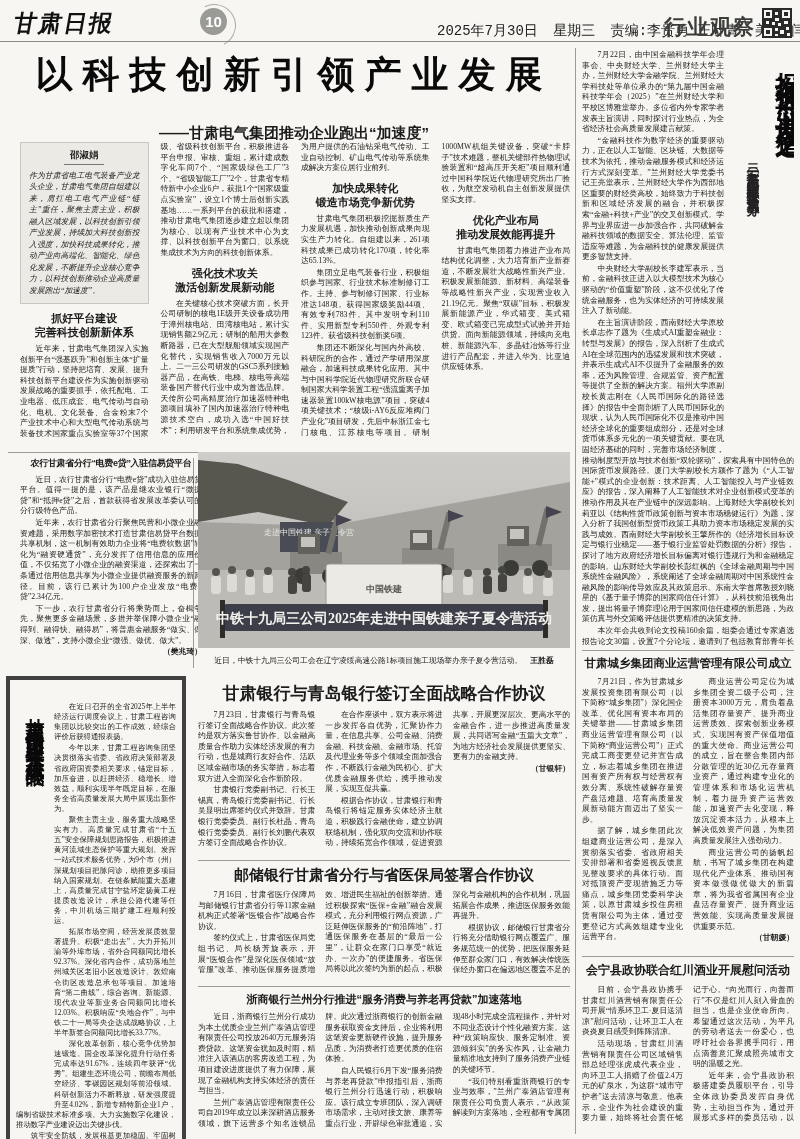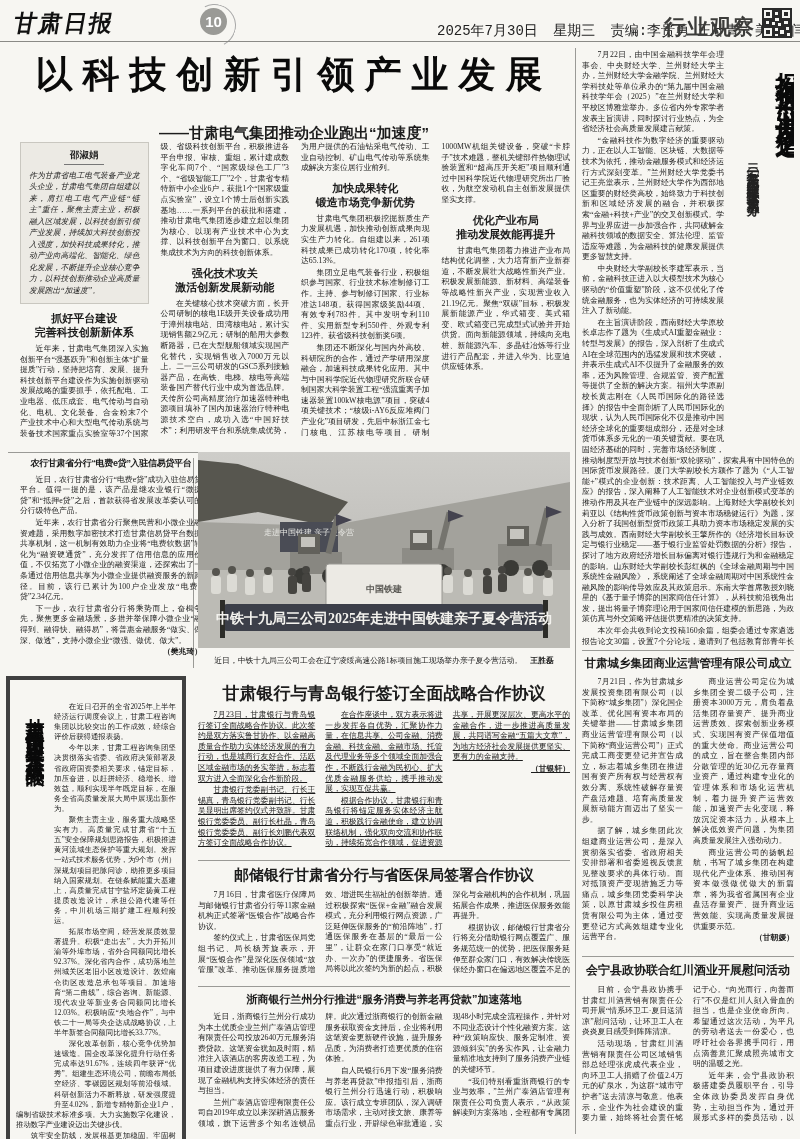--- a/index.html
+++ b/index.html
@@ -278,21 +278,21 @@
       <p class="p">聚焦主责主业，服务重大战略坚实有力。高质量完成甘肃省“十五五”安全保障规划思路报告，积极推进黄河流域生态保护等重大规划。发挥一站式技术服务优势，为9个市（州）深规划项目把脉问诊，助推更多项目纳入国家规划。在链条赋能重大基建上，高质量完成甘宁盐环定扬黄工程提质改造设计，承担公路代建等任务，中川机场三期扩建工程顺利投运。</p>
       <p class="p">拓展市场空间，经营发展质效显著提升。积极“走出去”，大力开拓川渝等外埠市场，省外合同额同比增长92.37%。深化省内合作，成功落地兰州城关区老旧小区改造设计、敦煌南仓街区改造总承包等项目。加速培育“第二曲线”，综合咨询、新能源、现代农业等新业务合同额同比增长12.03%。积极响应“央地合作”，与中铁二十一局等央企达成战略协议，上半年新签合同额同比增长33.77%。</p>
       <p class="p">深化改革创新，核心竞争优势加速锻造。国企改革深化提升行动任务完成率达91.67%，连续四年获评“优秀”。组建生态环境公司，前瞻布局低空经济、零碳园区规划等前沿领域。科研创新活力不断释放，研发强度提升至4.02%，新增专精特新企业1户，编制省级技术标准多项。大力实施数字化建设，推动数字产业建设迈出关键步伐。</p>
       <p class="p">筑牢安全防线，发展根基更加稳固。牢固树立“大安全”理念，强化依法治企与全面风险管理，健全应收账款清收机制，严格落实安全生产责任制，上半年实现安全质量零事故。</p>
 
     </div>
   </div>
 
   <div class="bank" style="top:682px;height:176px;">
     <div class="bank-hl" style="font-size:17px;">甘肃银行与青岛银行签订全面战略合作协议</div>
-    <div class="cols3 body-txt" style="height:140px;text-decoration:underline;">
+    <div class="cols3 body-txt" style="height:140px;">
       <p class="p">7月23日，甘肃银行与青岛银行签订全面战略合作协议。此次签约是双方落实鲁甘协作、以金融高质量合作助力实体经济发展的有力行动，也是城商行友好合作、活跃区域金融市场的务实举措，标志着双方进入全面深化合作新阶段。</p>
       <p class="p">甘肃银行党委副书记、行长王锡真，青岛银行党委副书记、行长吴显明出席签约仪式并致辞。甘肃银行党委委员、副行长杜晶，青岛银行党委委员、副行长刘鹏代表双方签订全面战略合作协议。</p>
       <p class="p">在合作座谈中，双方表示将进一步发挥各自优势，汇聚协作力量，在信息共享、公司金融、消费金融、科技金融、金融市场、托管及代理业务等多个领域全面加强合作，不断践行金融为民初心、扩大优质金融服务供给，携手推动发展，实现互促共赢。</p>
       <p class="p">根据合作协议，甘肃银行和青岛银行将锚定服务实体经济主航道，积极践行金融使命，建立协调联络机制，强化双向交流和协作联动，持续拓宽合作领域，促进资源共享，开展更深层次、更高水平的金融合作，进一步推进高质量发展，共同谱写金融“五篇大文章”，为地方经济社会发展提供更坚实、更有力的金融支持。</p>
       <div class="byline">（甘银轩）</div>
     </div>
   </div>
   <div class="rule-h" style="left:198px;top:860px;width:372px;"></div>
 
   <div class="bank" style="top:866px;height:116px;">

